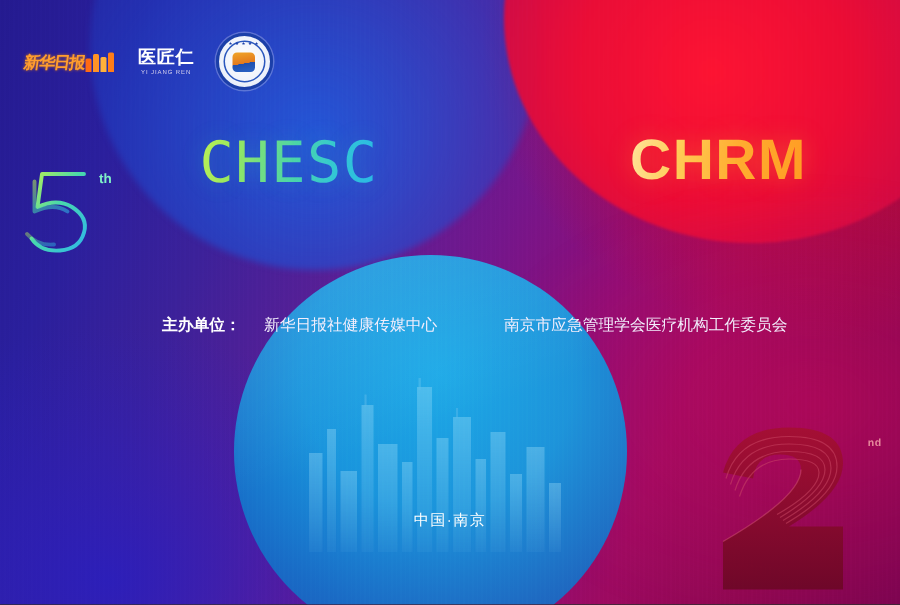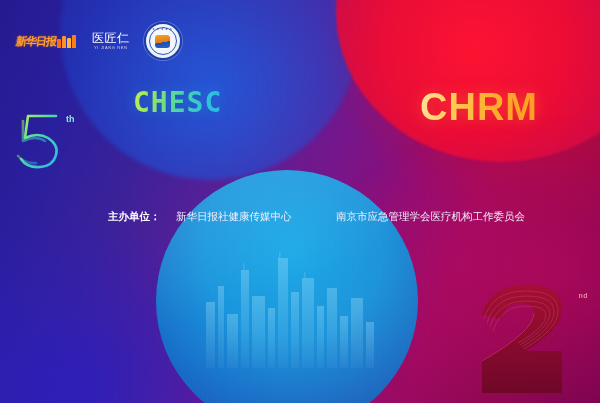--- a/index.html
+++ b/index.html
@@ -65,21 +65,21 @@
     transform:skewX(-8deg);
   }
   .xhrb-blocks{display:flex;gap:1px;align-items:flex-end;}
   .xhrb-blocks i{display:block;width:4px;background:#ff8a1e;border-radius:1px 1px 0 0;}
   .xhrb-blocks i:nth-child(1){height:9px;background:#ff6a14;}
   .xhrb-blocks i:nth-child(2){height:12px;background:#ff9326;}
   .xhrb-blocks i:nth-child(3){height:10px;background:#ffb13a;}
   .xhrb-blocks i:nth-child(4){height:13px;background:#ff7d18;}
 
   .logo-yjr{text-align:center;line-height:1;}
-  .logo-yjr .cn{font-size:12px;font-weight:400;color:#fff;letter-spacing:.5px;}
+  .logo-yjr .cn{font-size:12px;font-weight:700;color:#fff;letter-spacing:.5px;}
   .logo-yjr .en{font-size:4px;color:#d8d3ee;letter-spacing:.6px;margin-top:2px;}
 
   .logo-seal{
     width:34px;height:34px;border-radius:50%;
     background:radial-gradient(circle at 50% 45%, #ffffff 0%, #eef2fb 62%, #dce4f4 100%);
     border:2px solid #1b3fa8;position:relative;
     display:flex;align-items:center;justify-content:center;
     box-shadow:0 0 0 1px rgba(255,255,255,.25);
   }
   .logo-seal::before{
@@ -99,21 +99,21 @@
 
   
   #five-mark{position:absolute;left:12px;top:22px;width:56px;height:62px;}
   #five-th{
     position:absolute;left:66px;top:26px;font-size:9px;font-weight:700;color:#7ff0c8;
   }
 
   
   #chesc{
     position:absolute;left:133px;top:-2px;
-    font-size:28px;font-weight:700;letter-spacing:1px;
+    font-size:38px;font-weight:400;letter-spacing:1px;
     font-family:"DejaVu Sans Mono","Liberation Mono",monospace;
     background:linear-gradient(100deg,#c6f24f 0%,#9ae85e 22%,#4fd6a6 52%,#33c6d8 76%,#2ab6e8 100%);
     -webkit-background-clip:text;background-clip:text;color:transparent;
     text-shadow:0 0 14px rgba(60,220,190,.25);
   }
   
   #chrm{
     position:absolute;left:420px;top:-2px;
     font-size:38px;font-weight:900;letter-spacing:1px;
     font-family:Liberation Sans, sans-serif;
@@ -253,20 +253,21 @@
   </div>
 
   <div id="organizers">
     <div class="org-label">主办单位：</div>
     <div class="org-item">新华日报社健康传媒中心</div>
     <div class="org-item">南京市应急管理学会医疗机构工作委员会</div>
     <div></div>
   </div>
 
   <div id="datetime">
+    <div id="city-text">中国·南京</div>
   </div>
 
   <svg id="ribbon-two" viewBox="0 0 128 128">
     <defs>
       <linearGradient id="ribbonGrad" x1="0" y1="0" x2="1" y2="1">
         <stop offset="0%" stop-color="#b8142f"></stop>
         <stop offset="55%" stop-color="#8c0d2c"></stop>
         <stop offset="100%" stop-color="#5e0722"></stop>
       </linearGradient>
       <linearGradient id="ribbonFace" x1="0" y1="0" x2="0" y2="1">

